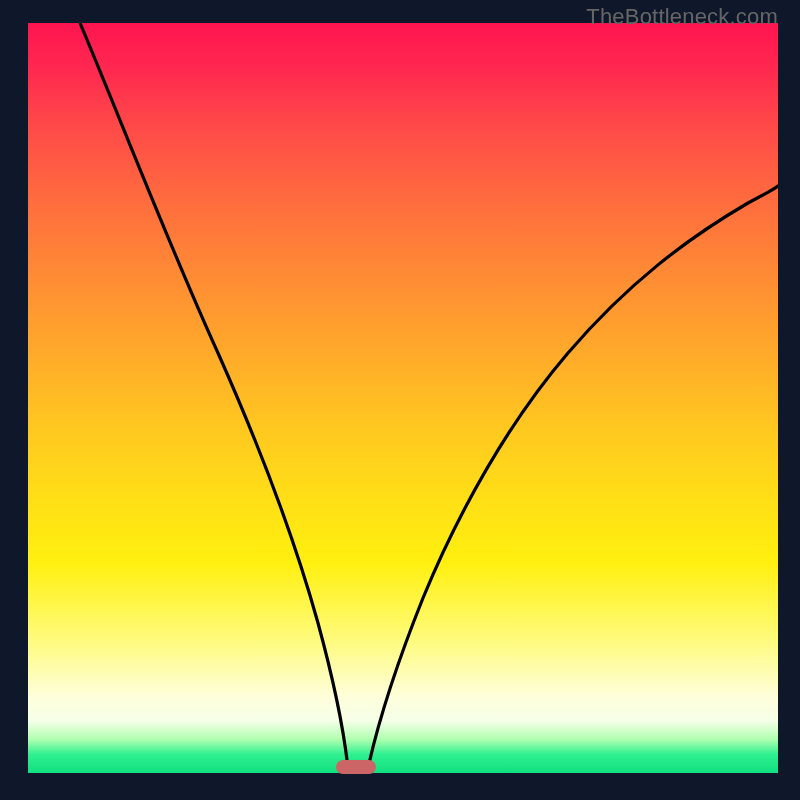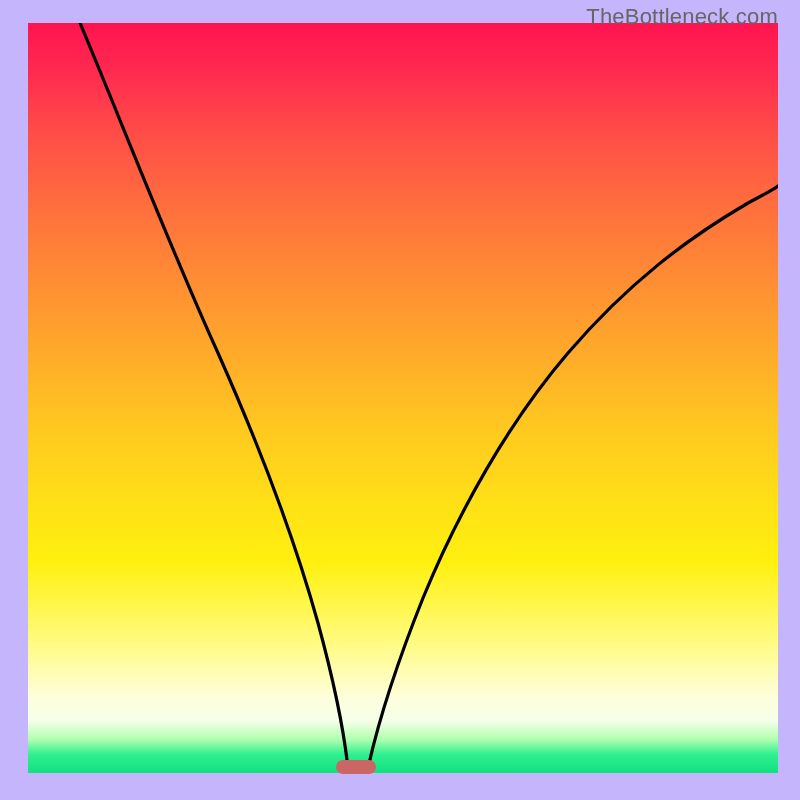--- a/index.html
+++ b/index.html
@@ -2,21 +2,21 @@
 <html><head>
 <meta charset="utf-8">
 <style>
   * { margin: 0; padding: 0; box-sizing: border-box; }
   html, body { width: 800px; height: 800px; overflow: hidden; }
   body { font-family: Arial, Helvetica, sans-serif; }
 
   .frame {
     width: 800px;
     height: 800px;
-    background: #c4b5fd;
+    background: #0f172a;
     position: relative;
   }
 
   .plot-area {
     position: absolute;
     left: 28px;
     top: 23px;
     width: 750px;
     height: 750px;
     background: linear-gradient(to bottom,

